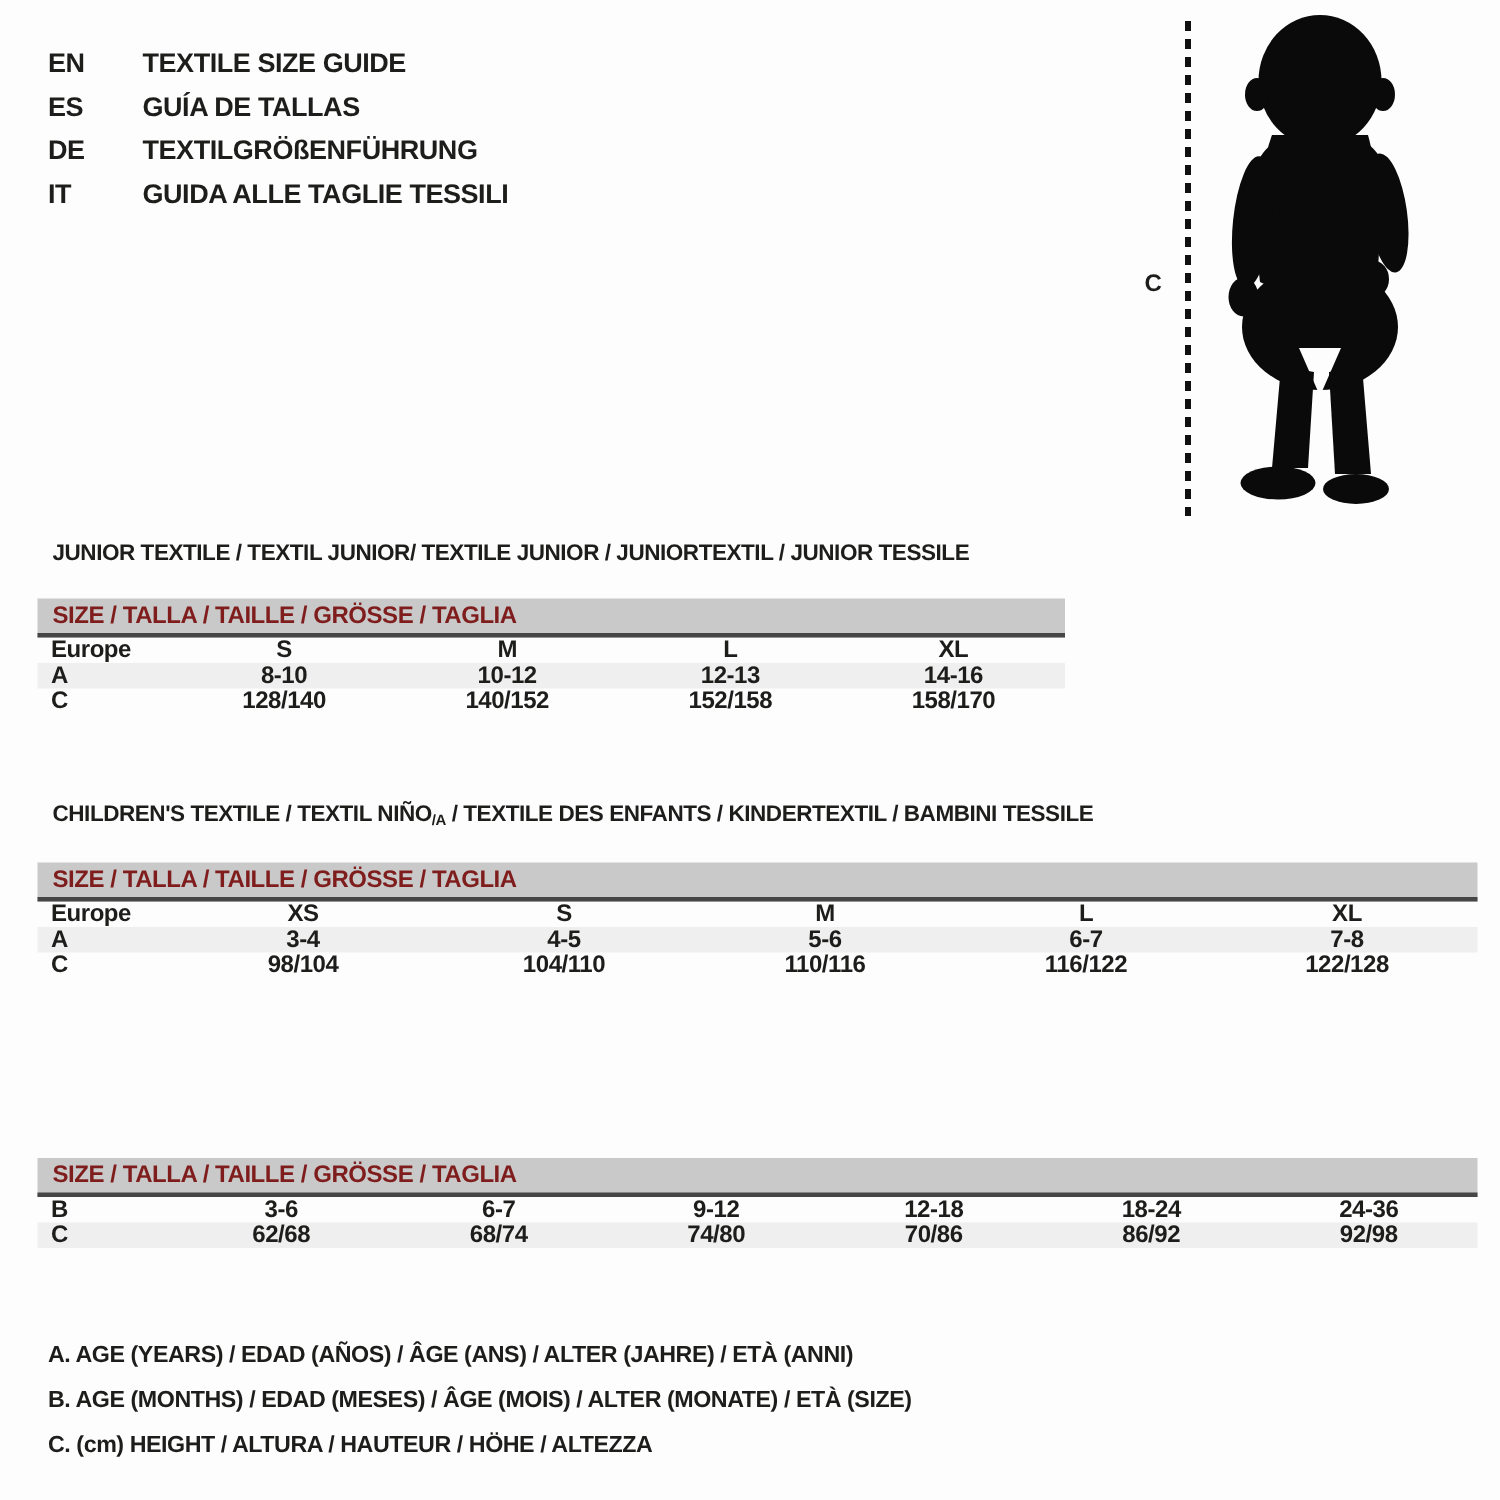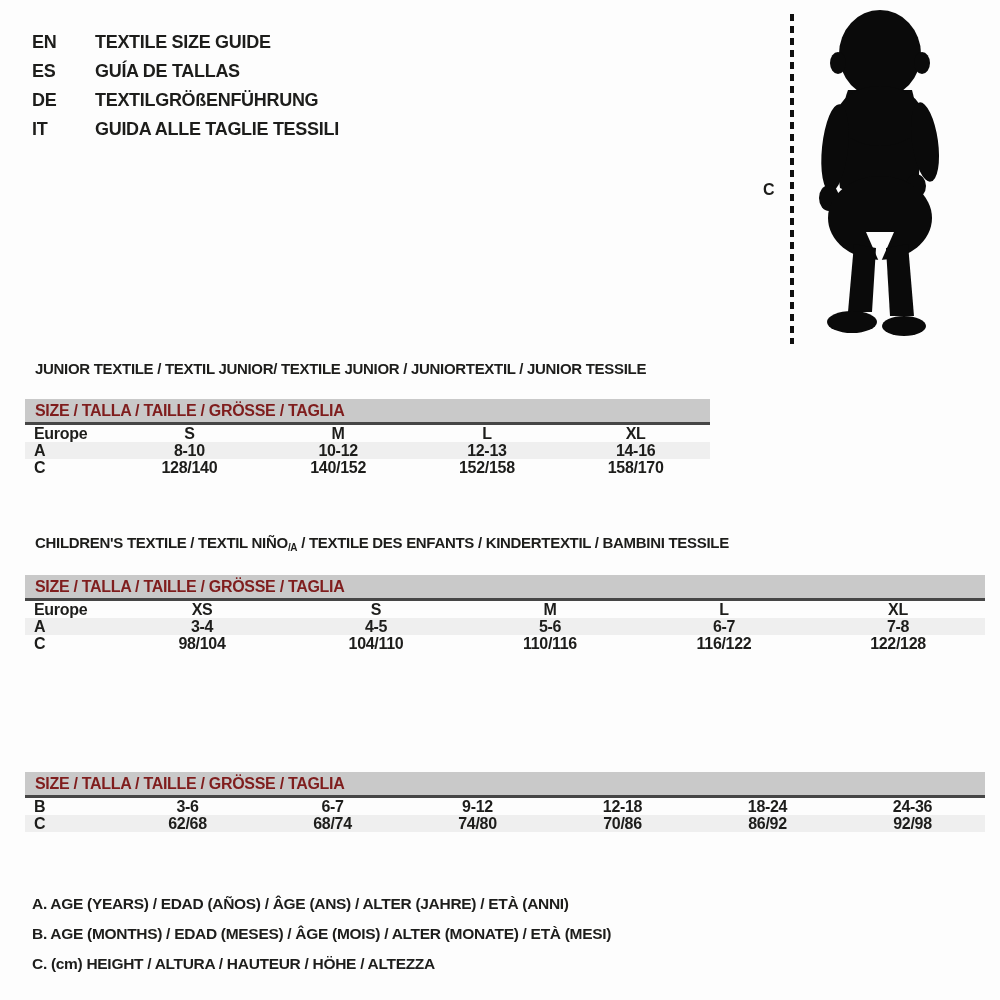--- a/index.html
+++ b/index.html
@@ -179,17 +179,17 @@
       <span class="cell">68/74</span>
       <span class="cell">74/80</span>
       <span class="cell">70/86</span>
       <span class="cell">86/92</span>
       <span class="cell">92/98</span>
     </div>
   </div>
 
   <div class="footnotes">
     <div class="footnote">A. AGE (YEARS) / EDAD (AÑOS) / ÂGE (ANS) / ALTER (JAHRE) / ETÀ (ANNI)</div>
-    <div class="footnote">B. AGE (MONTHS) / EDAD (MESES) / ÂGE (MOIS) / ALTER (MONATE) / ETÀ (MESI)</div>
+    <div class="footnote">B. AGE (MONTHS) / EDAD (MESES) / ÂGE (MOIS) / ALTER (MONATE) / ETÀ (SIZE)</div>
     <div class="footnote">C. (cm) HEIGHT / ALTURA / HAUTEUR / HÖHE / ALTEZZA</div>
   </div>
 
 </div>
 
 </body></html>

